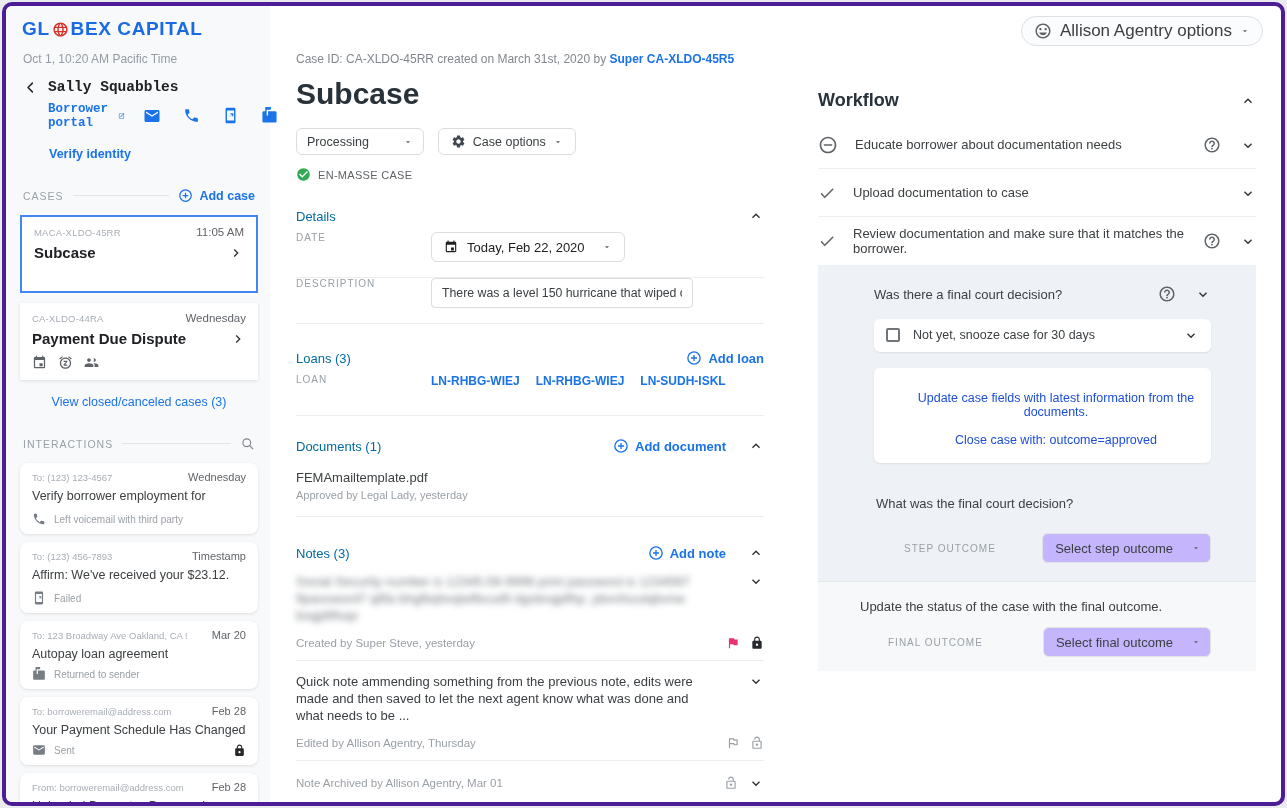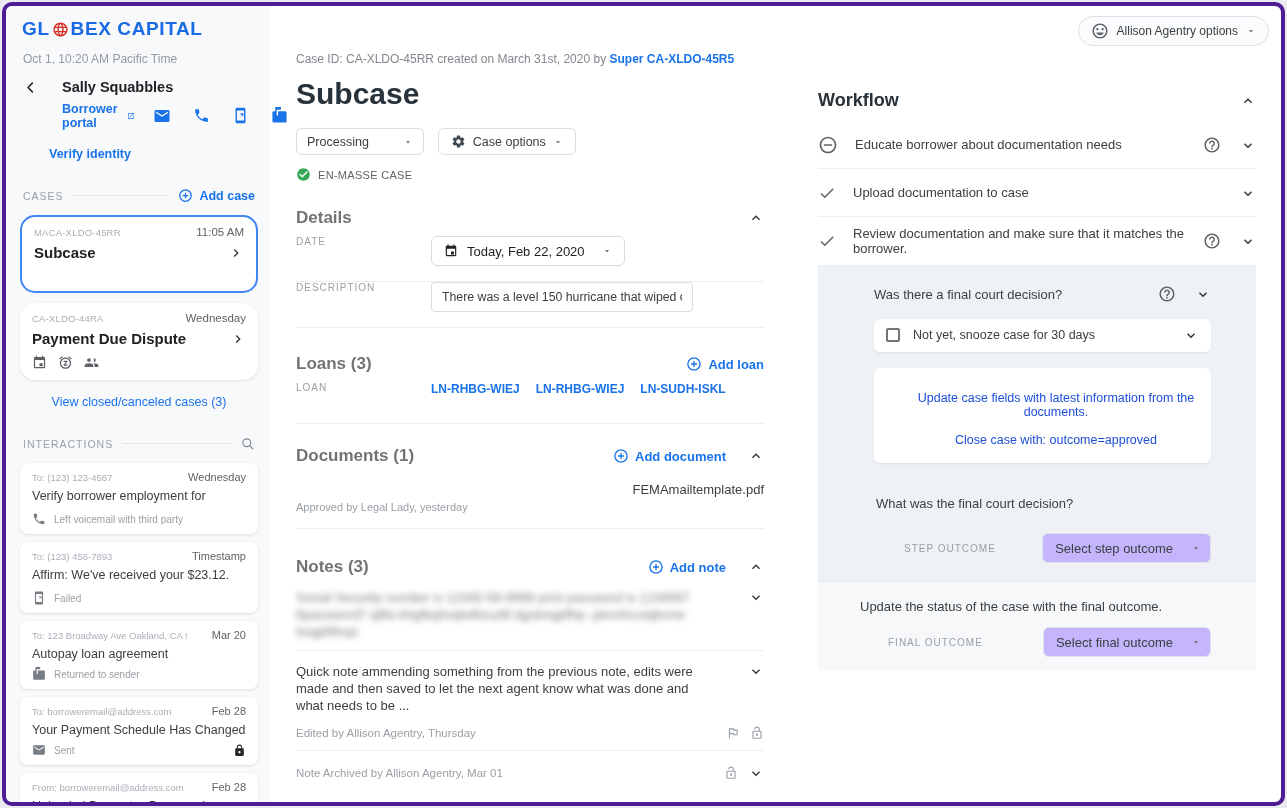--- a/index.html
+++ b/index.html
@@ -11,89 +11,89 @@
   .i14{width:14px;height:14px}.i15{width:15px;height:15px}.i16{width:16px;height:16px}
   .i17{width:17px;height:17px}.i18{width:18px;height:18px}.i20{width:20px;height:20px}
 
   
   .sidebar { position:absolute; left:0; top:0; bottom:0; width:264px; background:#f8f9fb; }
   .logo { position:absolute; left:16px; top:12px; display:flex; align-items:center; gap:1px;
           font-size:19px; font-weight:800; letter-spacing:.6px; color:#1a6ae4; }
   .logo .globe { color:#d93025; margin:0 1px; }
   .side-inner { padding:46px 10px 0 12px; }
   .datetime { font-size:12px; color:#959ba4; margin:0 0 13px 5px; }
-  .borrower-row { display:flex; gap:24px; margin-left:5px; }
+  .borrower-row { display:flex; gap:10px; margin-left:5px;font-family:Liberation Mono, monospace; }
   .back-ic { color:#202124; margin-top:1px; cursor:pointer; }
   .borrower-name { font-size:14.5px; font-weight:700; color:#202124; }
   .portal-row { display:flex; align-items:center; margin-top:7px; width:205px; }
   .portal-link { display:flex; align-items:center; gap:5px; color:#1a73e8; font-weight:700; font-size:12.5px; cursor:pointer; }
   .contact-icons { display:flex; gap:22px; margin-left:18px; color:#1a73e8; }
   .contact-icons > span { cursor:pointer; }
   .verify { color:#1a73e8; font-weight:700; font-size:12.5px; margin:17px 0 0 31px; cursor:pointer; }
   .section-head { display:flex; align-items:center; margin:27px 5px 12px 5px; }
   .section-label { font-size:10.5px; letter-spacing:1px; color:#9aa0a6; }
   .rule { flex:1; height:1px; background:#e4e6e9; margin:0 9px; }
   .add-btn { color:#1a73e8; font-weight:700; font-size:12.5px; display:flex; gap:6px; align-items:center; cursor:pointer; }
-  .case-card { background:#fff; border-radius:15px; padding:9px 12px 10px; margin:0 2px 10px 2px;
+  .case-card { background:#fff; border-radius:0; padding:9px 12px 10px; margin:0 2px 10px 2px;
                box-shadow:0 1px 3px rgba(60,64,67,.14); cursor:pointer; }
   .case-card.selected { border:2px solid #4285f4; box-shadow:none; padding-bottom:30px; }
   .case-meta-row { display:flex; justify-content:space-between; align-items:baseline; }
   .case-id { font-size:9.5px; color:#a8aeb6; letter-spacing:.2px; }
   .case-time { font-size:11.5px; color:#5f6368; }
   .case-title-row { display:flex; justify-content:space-between; align-items:center; margin-top:6px; }
   .case-title { font-size:15px; font-weight:700; color:#202124; }
   .case-icons { display:flex; gap:11px; margin-top:8px; color:#5f6368; }
   .view-link { text-align:center; color:#1a73e8; font-size:12.5px; margin:15px 0 24px; cursor:pointer; }
   .int-card { background:#fff; border-radius:8px; padding:8px 12px 8px; margin:0 2px 8px 2px;
               box-shadow:0 1px 3px rgba(60,64,67,.14); cursor:pointer; }
   .int-meta-row { display:flex; justify-content:space-between; align-items:baseline; }
   .int-meta { font-size:9.5px; color:#a8aeb6; white-space:nowrap; overflow:hidden; max-width:155px; }
   .int-date { font-size:11px; color:#5f6368; }
   .int-title { font-size:12.5px; color:#3c4043; margin-top:5px; line-height:16px; max-height:19px; overflow:hidden; }
   .int-status-row { display:flex; align-items:center; gap:8px; margin-top:5px; color:#777d85; }
   .int-status { font-size:10px; color:#9aa0a6; }
   .int-lock { margin-left:auto; color:#26282b; }
 
   
-  .user-btn { position:absolute; right:12px; top:10px; height:30px; border:1px solid #dde0e4;
+  .user-btn { position:absolute; right:18px; top:10px; height:30px; border:1px solid #dde0e4;
               border-radius:16px; background:#fbfcfd; display:flex; align-items:center; gap:8px;
-              padding:0 12px; font-size:12px; color:#3c4043; cursor:pointer; }
+              padding:0 12px; font-size:17px; color:#3c4043; cursor:pointer; }
   .user-btn .avatar { color:#5f6368; }
   .caret { color:#5f6368; }
 
   
   .main { position:absolute; left:290px; top:0; width:468px; }
   .case-meta-line { margin-top:46px; font-size:12px; color:#82878e; }
   .case-meta-line .meta-link { color:#1a73e8; font-weight:700; cursor:pointer; }
   .page-title { font-size:30px; font-weight:700; color:#28323a; margin-top:11px; }
   .controls-row { display:flex; gap:14px; margin-top:17px; }
   .select-btn, .options-btn { border:1px solid #dadce0; border-radius:6px; height:27px; background:#fff;
         display:flex; align-items:center; padding:0 10px; font-size:12.5px; color:#3c4043; cursor:pointer; }
   .select-btn .lbl { margin-right:34px; }
   .options-btn { gap:7px; padding:0 12px; }
   .options-btn .gear { color:#3f4750; }
   .enmasse { display:flex; align-items:center; gap:7px; margin-top:12px; }
   .enmasse .tick { color:#34a853; }
   .enmasse-label { font-size:11px; letter-spacing:.3px; color:#5f6368; font-weight:500; }
   .sec-head { display:flex; align-items:center; margin-top:26px; }
-  .sec-title { font-size:17px; font-weight:700; color:#737373; }
+  .sec-title { font-size:13px; font-weight:400; color:#0369a1; }
   .sec-right { margin-left:auto; display:flex; align-items:center; gap:22px; }
   .collapse { color:#2f3337; cursor:pointer; }
   .fields { margin-top:8px; }
   .field-row { display:flex; align-items:flex-start; min-height:46px; border-bottom:1px solid #eceef0; }
   .field-label { width:135px; font-size:10px; letter-spacing:1px; color:#9aa0a6; }
   .date-btn { border:1px solid #dadce0; border-radius:6px; height:30px; background:#fff; display:flex;
               align-items:center; gap:9px; padding:0 12px; font-size:13px; color:#202124; cursor:pointer; }
   .date-btn .caret { margin-left:8px; }
   .text-input { border:1px solid #dadce0; border-radius:4px; height:30px; width:262px; padding:0 10px;
                 font-size:12.3px; color:#3c4043; font-family:inherit; background:#fff; }
   .loan-links { display:flex; gap:16px; }
   .loan-link { color:#1a73e8; font-weight:700; font-size:12px; cursor:pointer; }
   .doc-item { padding:16px 0 15px; border-bottom:1px solid #eceef0; }
-  .doc-name { font-size:13px; color:#3c4043;text-align:right; }
+  .doc-name { font-size:13px; color:#3c4043; }
   .doc-meta { font-size:11px; color:#9aa0a6; margin-top:4px; }
   .note { border-bottom:1px solid #eceef0; padding:12px 0 10px; }
   .note:last-child { border-bottom:none; }
   .note-body { display:flex; align-items:flex-start; }
   .note-text { flex:1; font-size:13px; line-height:17px; color:#3c4043; padding-right:36px; }
   .note-text.redacted { filter:blur(3px); color:#737980; user-select:none; }
   .note-meta-row { display:flex; align-items:center; margin-top:12px; }
   .note-meta { font-size:11.5px; color:#9aa0a6; }
   .note-icons { margin-left:auto; display:flex; gap:10px; align-items:center; }
   .flag-on { color:#e8336e; } .lock-on { color:#26282b; }
@@ -476,20 +476,35 @@
       </span>
     </div>
 
     <div class="note">
       <div class="note-body">
         <div class="note-text redacted">Social Security number is 12345-56-9998 print password is 1234567 9password7 q8fa bhgfbqhvqlwfbcud9 dgsbnqjdfhp. pbvnfsculqbvnw bsqjd9fvqx</div>
         <svg class="i16 chev" viewBox="0 0 24 24" fill="currentColor">
             <path d="M7.4 9.3 12 13.9l4.6-4.6L18 10.7l-6 6-6-6z"></path>
           </svg>
       </div>
+      <div class="note-meta-row">
+        <span class="note-meta">Created by Super Steve, yesterday</span>
+        <span class="note-icons">
+          <span class="flag-on">
+              <svg class="i14" viewBox="0 0 24 24" fill="currentColor">
+                <path d="M14.4 6 14 4H5v17h2v-7h5.6l.4 2h7V6z"></path>
+              </svg>
+            </span>
+          <span class="lock-on">
+              <svg class="i14" viewBox="0 0 24 24" fill="currentColor">
+                <path d="M18 8h-1V6c0-2.76-2.24-5-5-5S7 3.24 7 6v2H6c-1.1 0-2 .9-2 2v10c0 1.1.9 2 2 2h12c1.1 0 2-.9 2-2V10c0-1.1-.9-2-2-2zm-6 9c-1.1 0-2-.9-2-2s.9-2 2-2 2 .9 2 2-.9 2-2 2zM9 8V6c0-1.66 1.34-3 3-3s3 1.34 3 3v2H9z"></path>
+              </svg>
+            </span>
+        </span>
+      </div>
     </div>
 
     <div class="note">
       <div class="note-body">
         <div class="note-text">Quick note ammending something from the previous note, edits were made and then saved to let the next agent know what was done and what needs to be ...</div>
         <svg class="i16 chev" viewBox="0 0 24 24" fill="currentColor">
             <path d="M7.4 9.3 12 13.9l4.6-4.6L18 10.7l-6 6-6-6z"></path>
           </svg>
       </div>
       <div class="note-meta-row">

